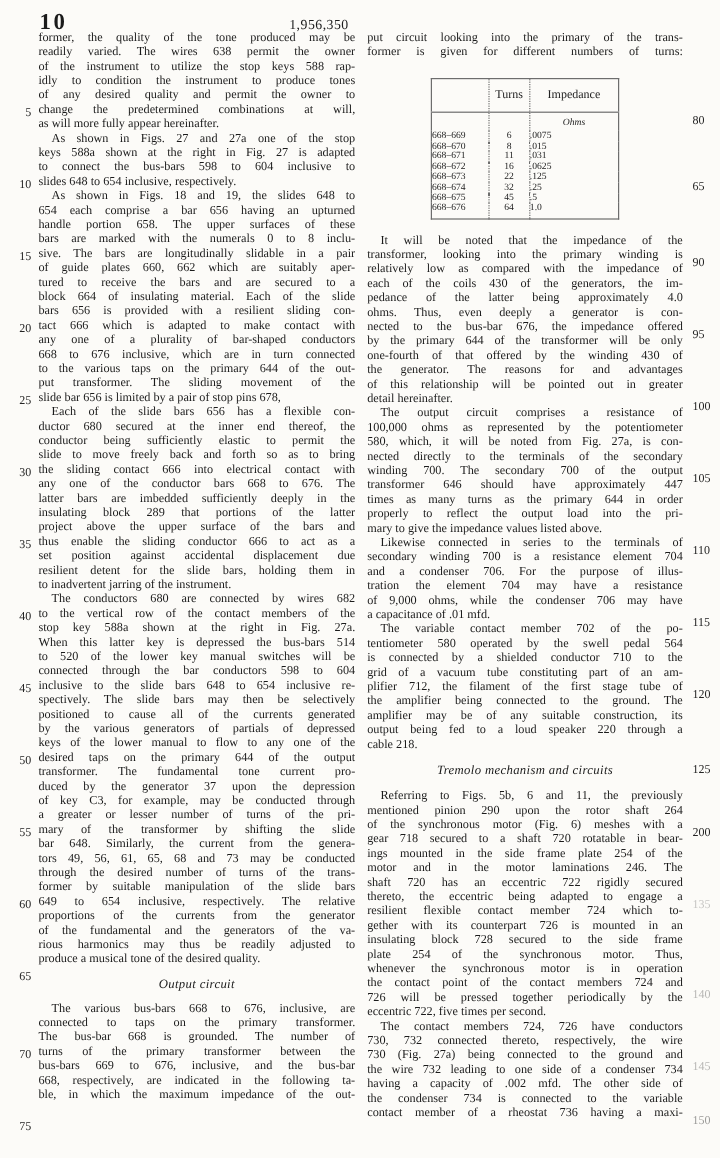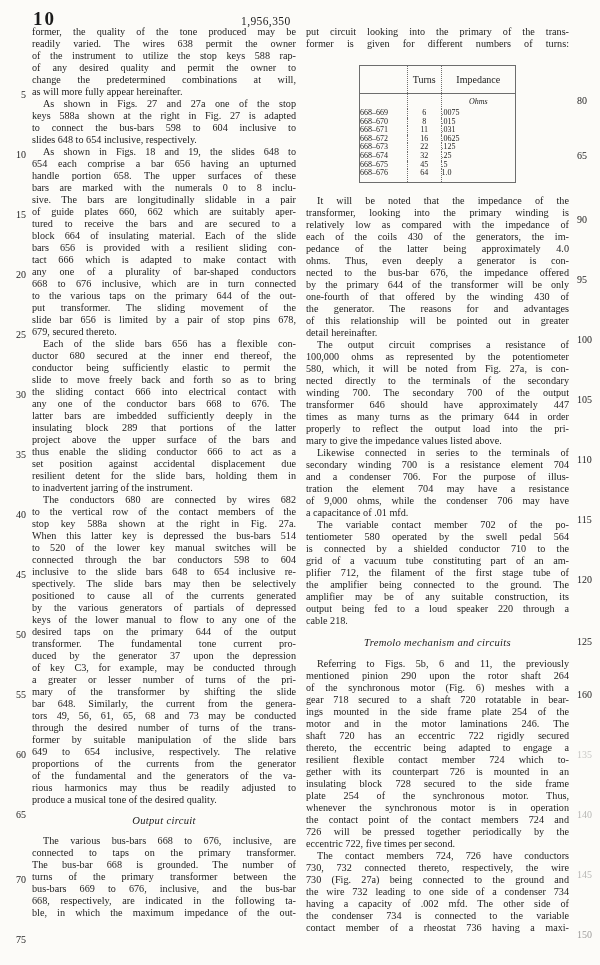--- a/index.html
+++ b/index.html
@@ -59,21 +59,21 @@
   tr.unit-row td{padding-top:4px;height:11px;}
   td.ohms{font-style:italic;text-align:center;padding-left:4px;}
   tr.last-row td{padding-bottom:4px;}
   
   .mnum{
     position:absolute;font-size:10px;line-height:12px;color:#242424;
   }
   .mnum-left{left:4px;width:22px;text-align:right;}
   .mnum-right{left:577px;width:22px;text-align:left;}
   .fade25{opacity:.25;font-family:Liberation Serif, serif;}
-  .fade30{opacity:.32;}
+  .fade30{opacity:.32;margin-top:15px;}
   .fade45{opacity:.45;}
 </style>
 </head>
 <body>
 
 <div class="page">
 
   <div class="page-number">10</div>
   <div class="patent-number">1,956,350</div>
 
@@ -96,31 +96,32 @@
   <span class="mnum mnum-right" style="top:95px">80</span>
   <span class="mnum mnum-right" style="top:150px">65</span>
   <span class="mnum mnum-right" style="top:214px">90</span>
   <span class="mnum mnum-right" style="top:274px">95</span>
   <span class="mnum mnum-right" style="top:334px">100</span>
   <span class="mnum mnum-right" style="top:394px">105</span>
   <span class="mnum mnum-right" style="top:454px">110</span>
   <span class="mnum mnum-right" style="top:514px">115</span>
   <span class="mnum mnum-right" style="top:574px">120</span>
   <span class="mnum mnum-right" style="top:636px">125</span>
-  <span class="mnum mnum-right" style="top:689px">160</span>
+  <span class="mnum mnum-right" style="top:689px">200</span>
   <span class="mnum mnum-right fade25" style="top:749px">135</span>
   <span class="mnum mnum-right fade30" style="top:809px">140</span>
   <span class="mnum mnum-right fade30" style="top:869px">145</span>
   <span class="mnum mnum-right fade45" style="top:929px">150</span>
 
   <div class="col col-left">
     <div class="para">
         <div class="ln">former, the quality of the tone produced may be</div>
         <div class="ln">readily varied. The wires 638 permit the owner</div>
         <div class="ln">of the instrument to utilize the stop keys 588 rap-</div>
+        <div class="ln">idly to condition the instrument to produce tones</div>
         <div class="ln">of any desired quality and permit the owner to</div>
         <div class="ln">change the predetermined combinations at will,</div>
         <div class="ln">as will more fully appear hereinafter.</div>
       </div>
     <div class="para ind">
         <div class="ln">As shown in Figs. 27 and 27a one of the stop</div>
         <div class="ln">keys 588a shown at the right in Fig. 27 is adapted</div>
         <div class="ln">to connect the bus-bars 598 to 604 inclusive to</div>
         <div class="ln">slides 648 to 654 inclusive, respectively.</div>
       </div>
@@ -133,21 +134,20 @@
         <div class="ln">of guide plates 660, 662 which are suitably aper-</div>
         <div class="ln">tured to receive the bars and are secured to a</div>
         <div class="ln">block 664 of insulating material. Each of the slide</div>
         <div class="ln">bars 656 is provided with a resilient sliding con-</div>
         <div class="ln">tact 666 which is adapted to make contact with</div>
         <div class="ln">any one of a plurality of bar-shaped conductors</div>
         <div class="ln">668 to 676 inclusive, which are in turn connected</div>
         <div class="ln">to the various taps on the primary 644 of the out-</div>
         <div class="ln">put transformer. The sliding movement of the</div>
         <div class="ln">slide bar 656 is limited by a pair of stop pins 678,</div>
-        <div class="ln">679, secured thereto.</div>
       </div>
     <div class="para ind">
         <div class="ln">Each of the slide bars 656 has a flexible con-</div>
         <div class="ln">ductor 680 secured at the inner end thereof, the</div>
         <div class="ln">conductor being sufficiently elastic to permit the</div>
         <div class="ln">slide to move freely back and forth so as to bring</div>
         <div class="ln">the sliding contact 666 into electrical contact with</div>
         <div class="ln">any one of the conductor bars 668 to 676. The</div>
         <div class="ln">latter bars are imbedded sufficiently deeply in the</div>
         <div class="ln">insulating block 289 that portions of the latter</div>

